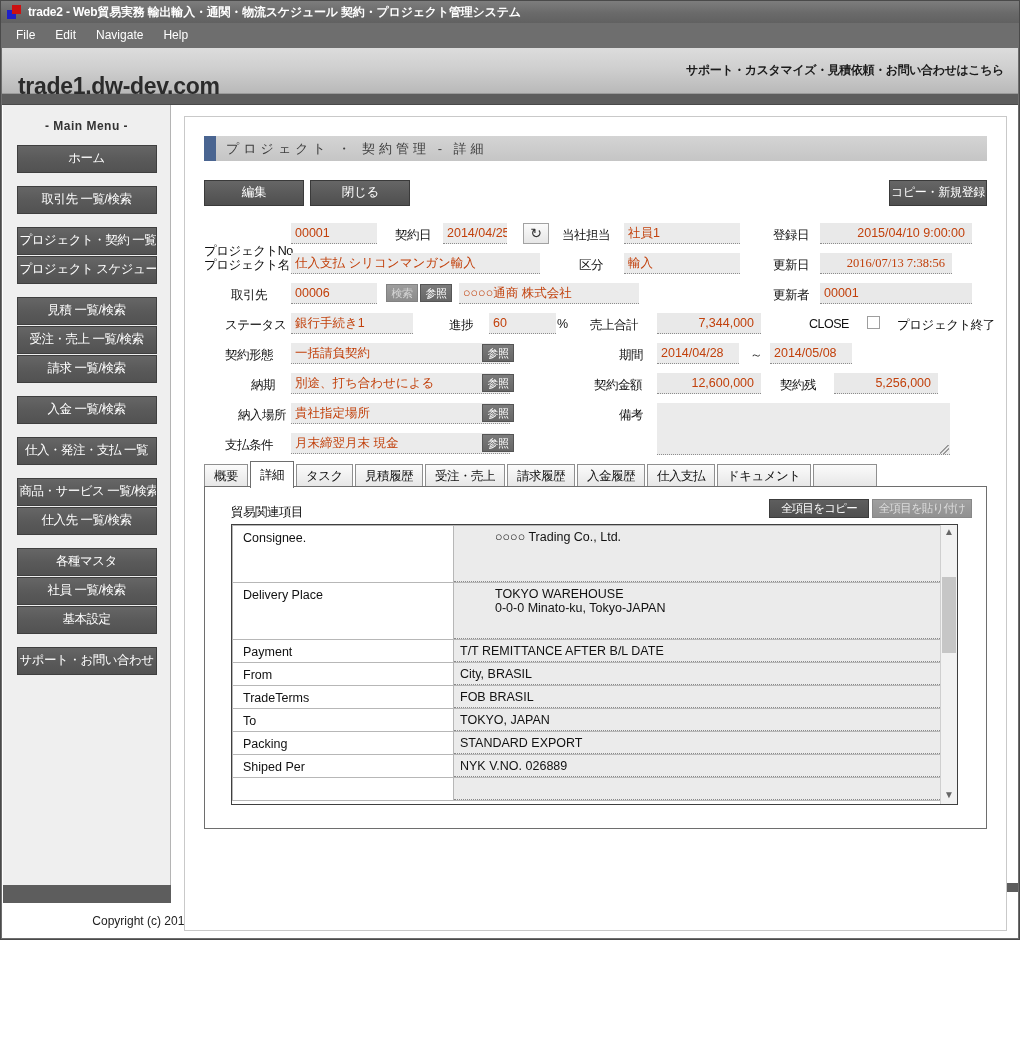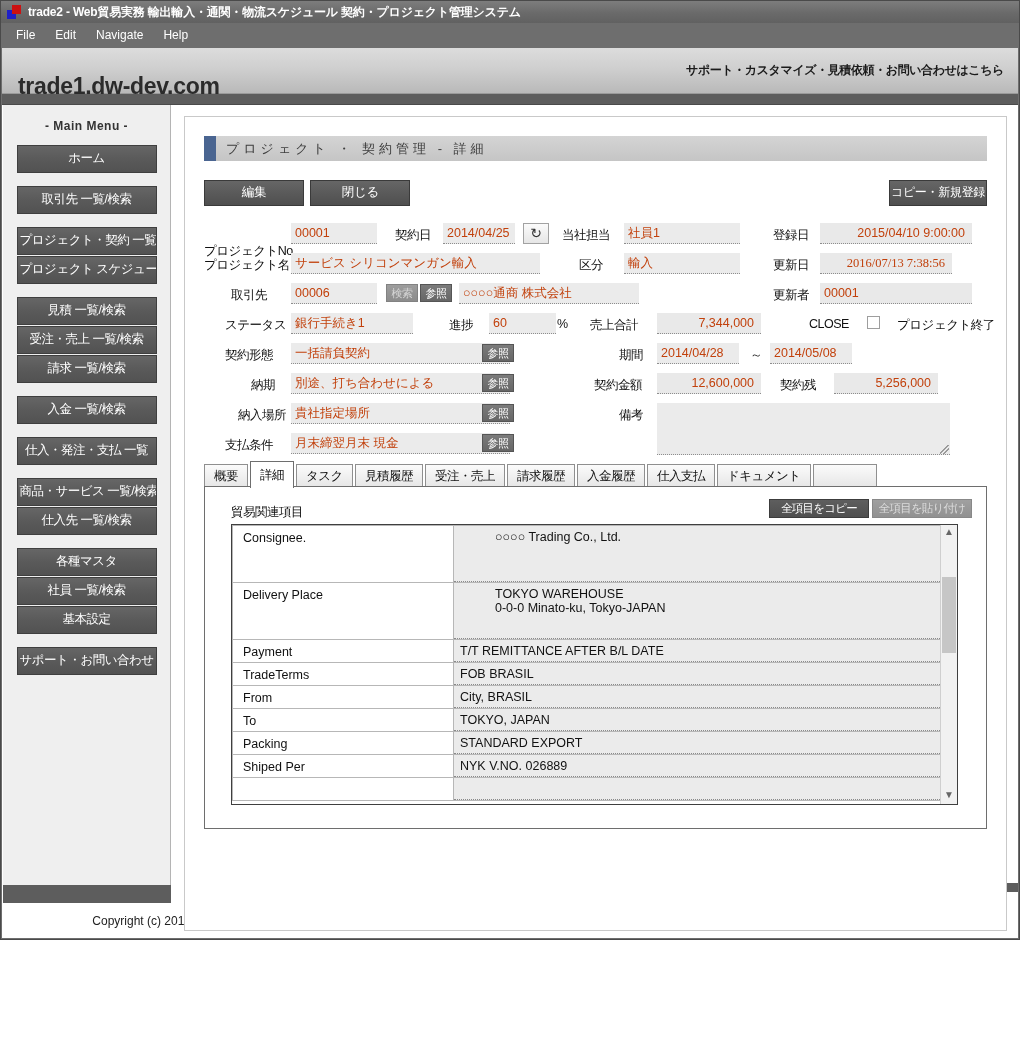--- a/index.html
+++ b/index.html
@@ -395,29 +395,29 @@
             <span class="btn edit">編集</span>
             <span class="btn close">閉じる</span>
             <span class="btn copynew">コピー・新規登録</span>
           </div>
 
           <div class="form">
 
             <span class="lbl" style="left:0;top:22px;">プロジェクトNo</span>
             <span class="fld" style="left:87px;top:2px;width:86px;">00001</span>
             <span class="lbl" style="left:191px;top:6px;">契約日</span>
-            <span class="fld" style="left:239px;top:2px;width:72px;">2014/04/25</span>
+            <span class="fld" style="left:239px;top:2px;width:64px;">2014/04/25</span>
             <span class="refresh-btn" style="left:319px;top:2px;">↻</span>
             <span class="lbl" style="left:358px;top:6px;">当社担当</span>
             <span class="fld" style="left:420px;top:2px;width:116px;">社員1</span>
             <span class="lbl" style="left:569px;top:6px;">登録日</span>
             <span class="fld num ro" style="left:616px;top:2px;width:152px;">2015/04/10 9:00:00</span>
 
             <span class="lbl" style="left:0;top:36px;">プロジェクト名</span>
-            <span class="fld" style="left:87px;top:32px;width:249px;">サービス シリコンマンガン輸入</span>
+            <span class="fld" style="left:87px;top:32px;width:249px;">仕入支払 シリコンマンガン輸入</span>
             <span class="lbl" style="left:375px;top:36px;">区分</span>
             <span class="fld" style="left:420px;top:32px;width:116px;">輸入</span>
             <span class="lbl" style="left:569px;top:36px;">更新日</span>
             <span class="fld num ro" style="left:616px;top:32px;width:132px;font-family:Liberation Serif, serif;">2016/07/13 7:38:56</span>
 
             <span class="lbl" style="left:27px;top:66px;">取引先</span>
             <span class="fld" style="left:87px;top:62px;width:86px;">00006</span>
             <span class="sbtn dis" style="left:182px;top:63px;width:32px;">検索</span>
             <span class="sbtn" style="left:216px;top:63px;width:32px;">参照</span>
             <span class="fld" style="left:255px;top:62px;width:180px;">○○○○通商 株式会社</span>
@@ -497,29 +497,29 @@
 0-0-0 Minato-ku, Tokyo-JAPAN</div>
                   </td>
                 </tr>
                 <tr>
                   <td class="k">Payment</td>
                   <td class="v">
                     <div class="cellbox">T/T REMITTANCE AFTER B/L DATE</div>
                   </td>
                 </tr>
                 <tr>
+                  <td class="k">From</td>
+                  <td class="v">
+                    <div class="cellbox">City, BRASIL</div>
+                  </td>
+                </tr>
+                <tr>
                   <td class="k">TradeTerms</td>
                   <td class="v">
                     <div class="cellbox">FOB BRASIL</div>
-                  </td>
-                </tr>
-                <tr>
-                  <td class="k">From</td>
-                  <td class="v">
-                    <div class="cellbox">City, BRASIL</div>
                   </td>
                 </tr>
                 <tr>
                   <td class="k">To</td>
                   <td class="v">
                     <div class="cellbox">TOKYO, JAPAN</div>
                   </td>
                 </tr>
                 <tr>
                   <td class="k">Packing</td>

